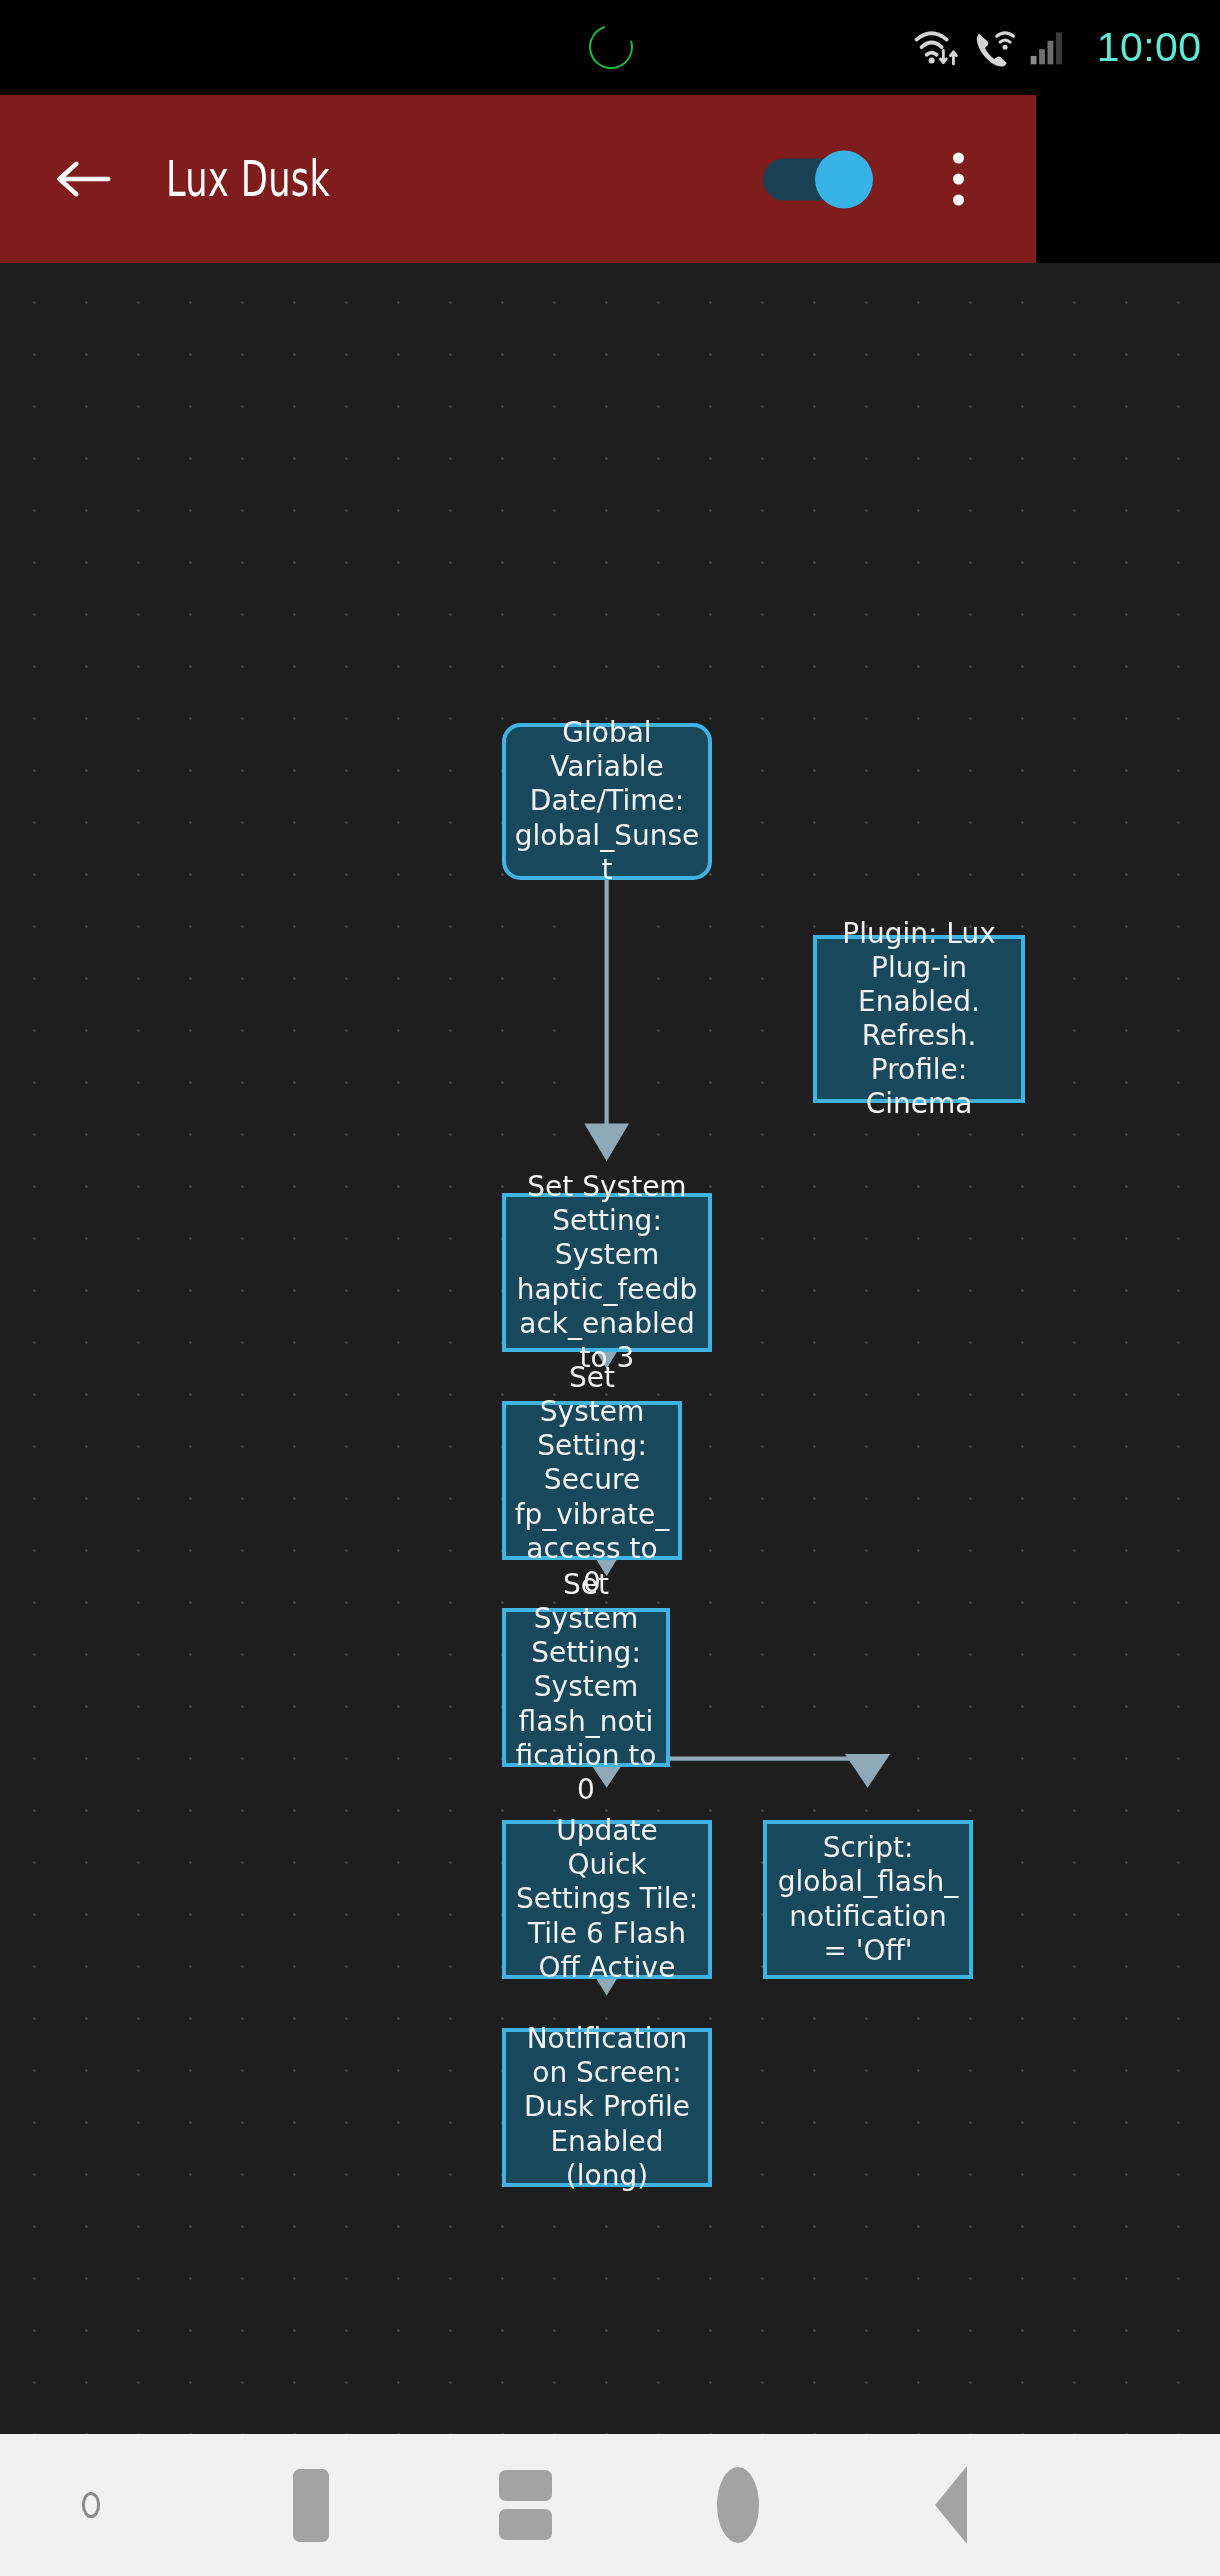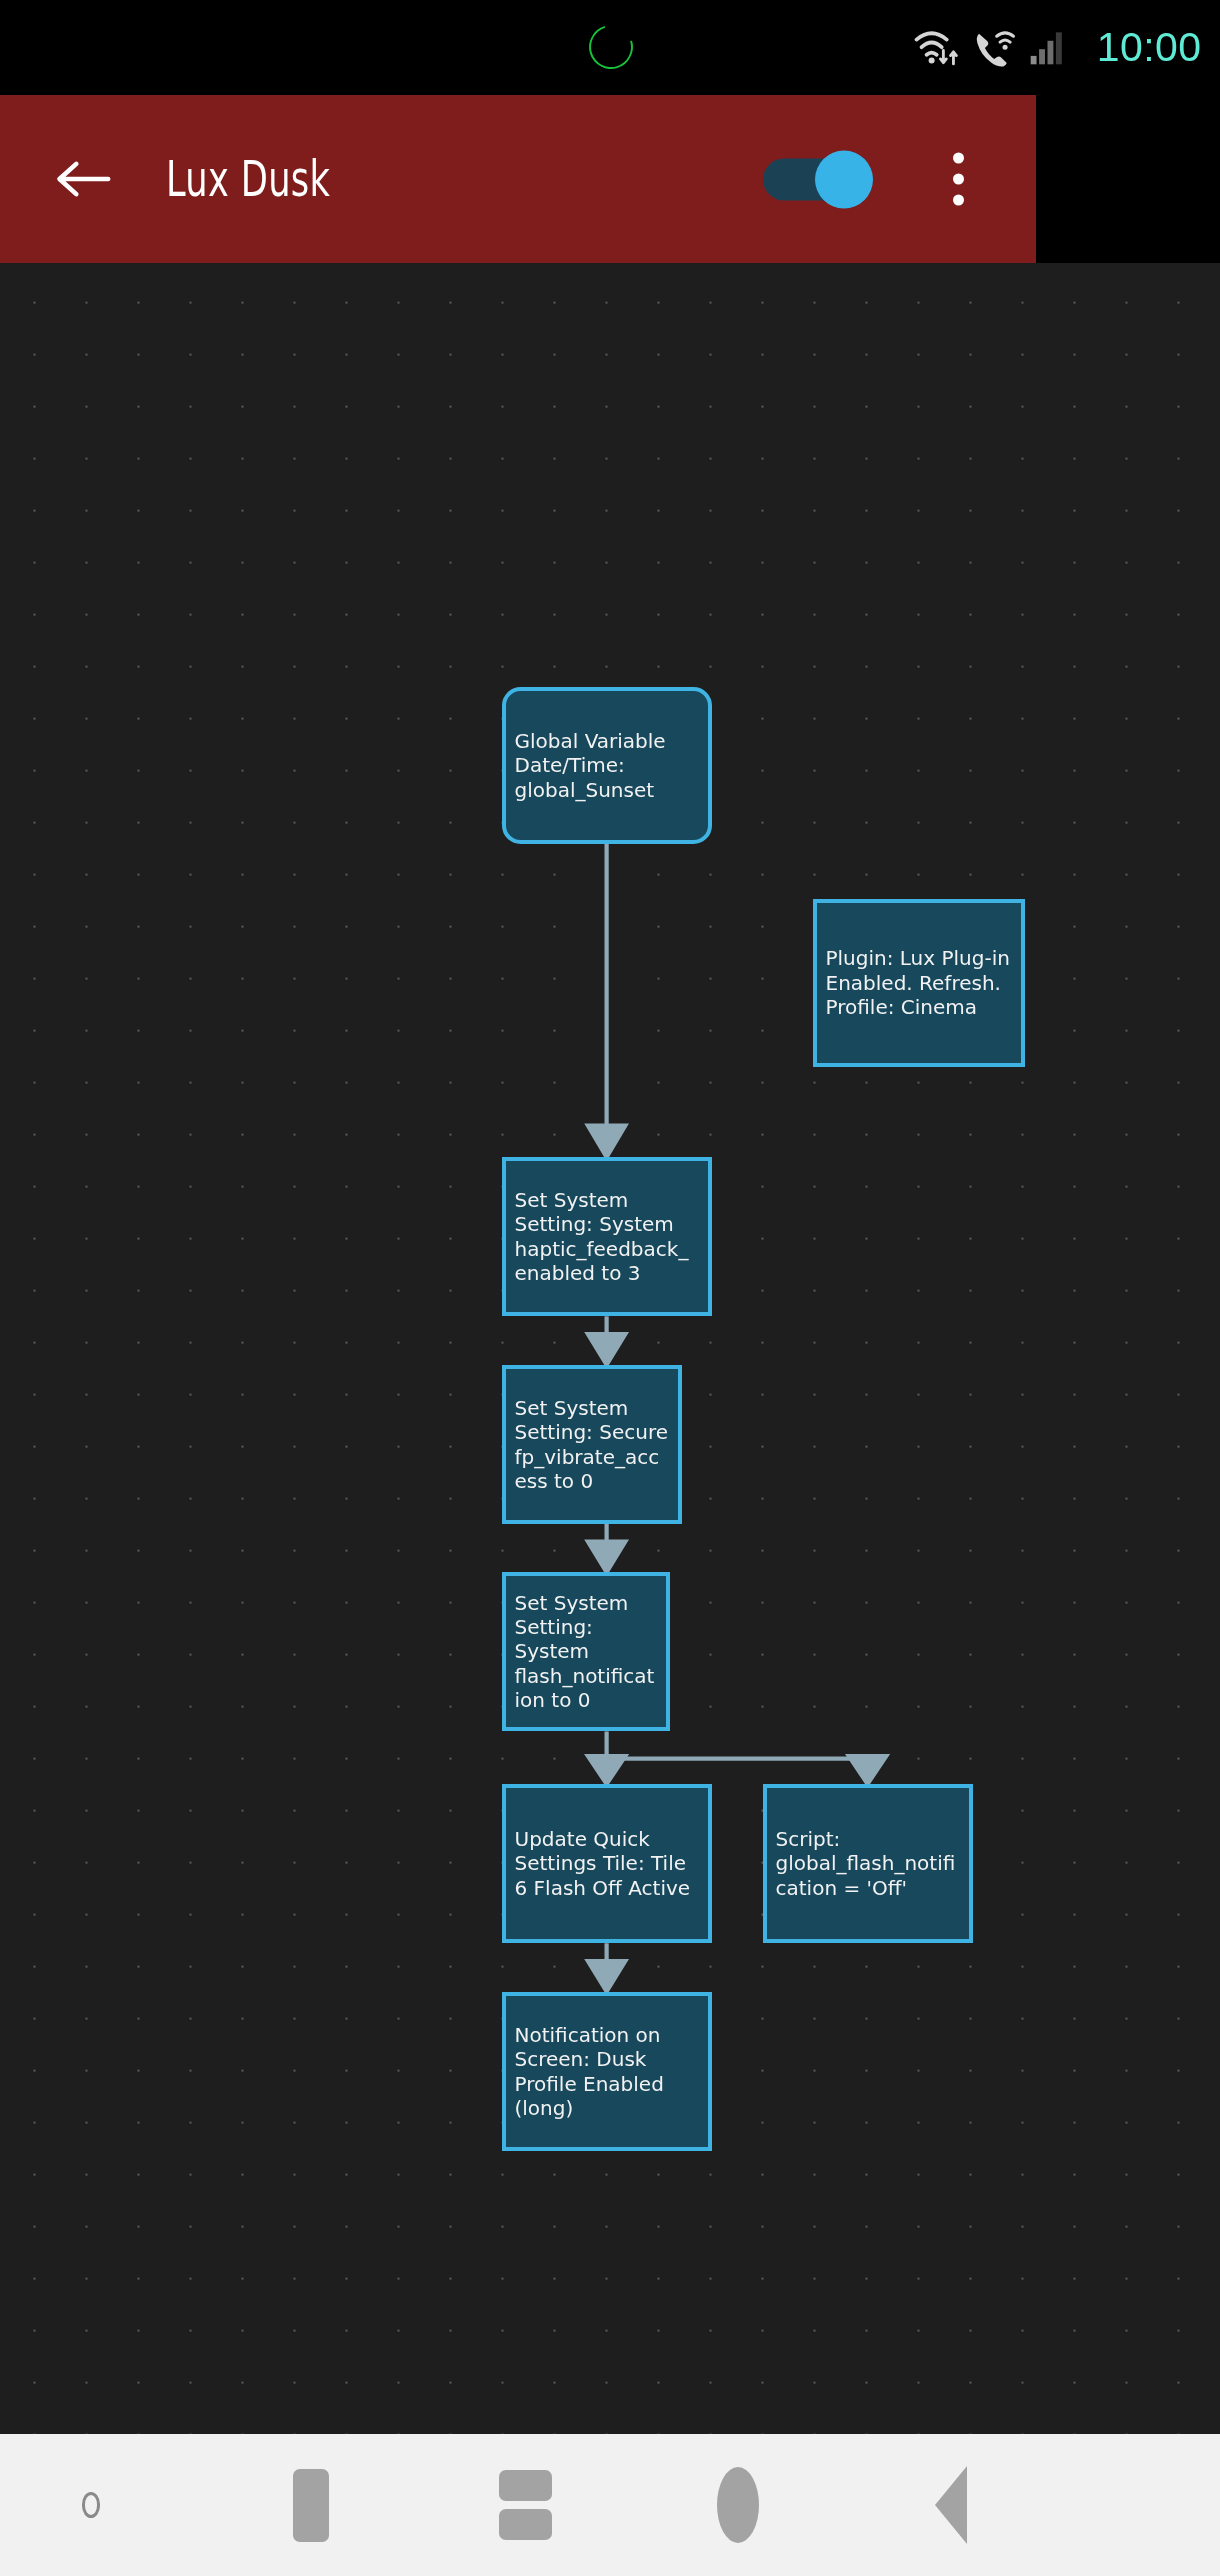--- a/index.html
+++ b/index.html
@@ -80,26 +80,28 @@
     overflow:hidden;
   }
   .graph { position:absolute; left:0; top:0; width:1220px; height:2171px; }
 
   
   .node {
     position:absolute;
     background:#17485c;
     border:4.2px solid #3fb4e4;
     display:flex; align-items:center; justify-content:center;
+    text-align:center;
     color:#f2f2f2;
     font-family:"DejaVu Sans","Liberation Sans", sans-serif;
-    font-size:20px;
+    font-size:28px;
     line-height:1.22;
     padding:6.8px 8.5px;
     z-index:3;
+    margin-top:36px;
   }
   .node.rounded { border-radius:18.6px; }
   .node .label { display:block; width:100%; word-break:break-word; }
 
   
   .edges { position:absolute; left:0; top:0; width:1220px; height:2171px; z-index:1; }
 
   
   .navbar {
     position:absolute; left:0; top:2434px; width:1220px; height:142px;

